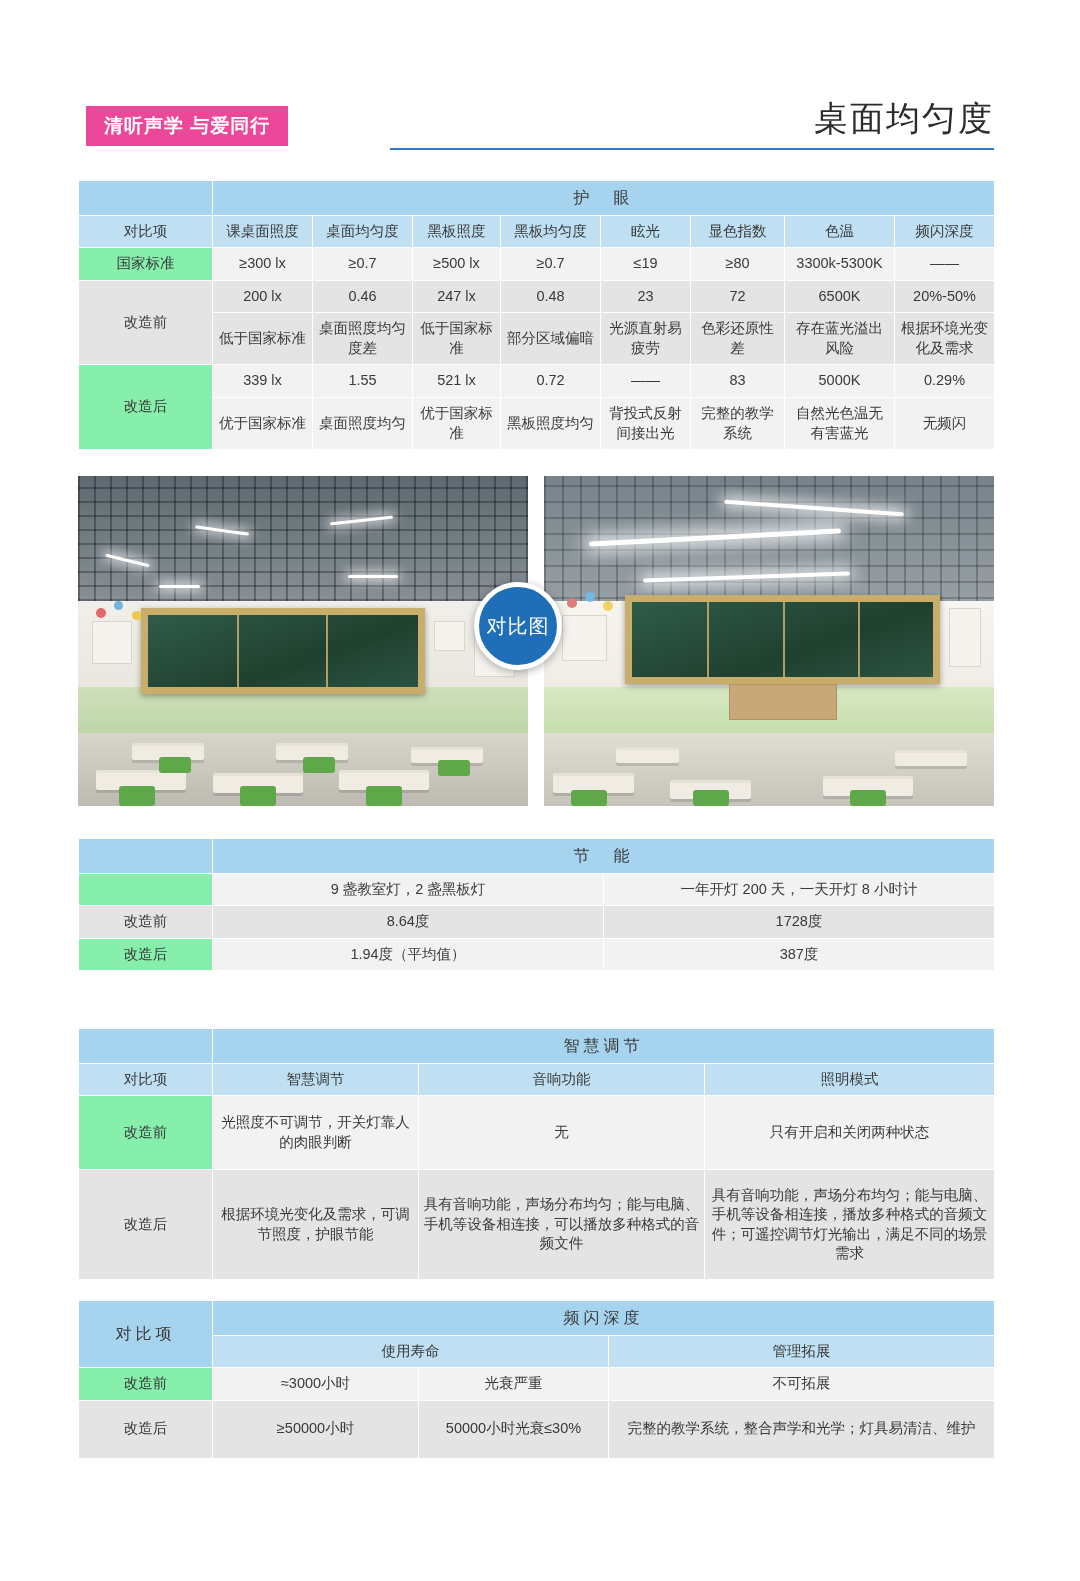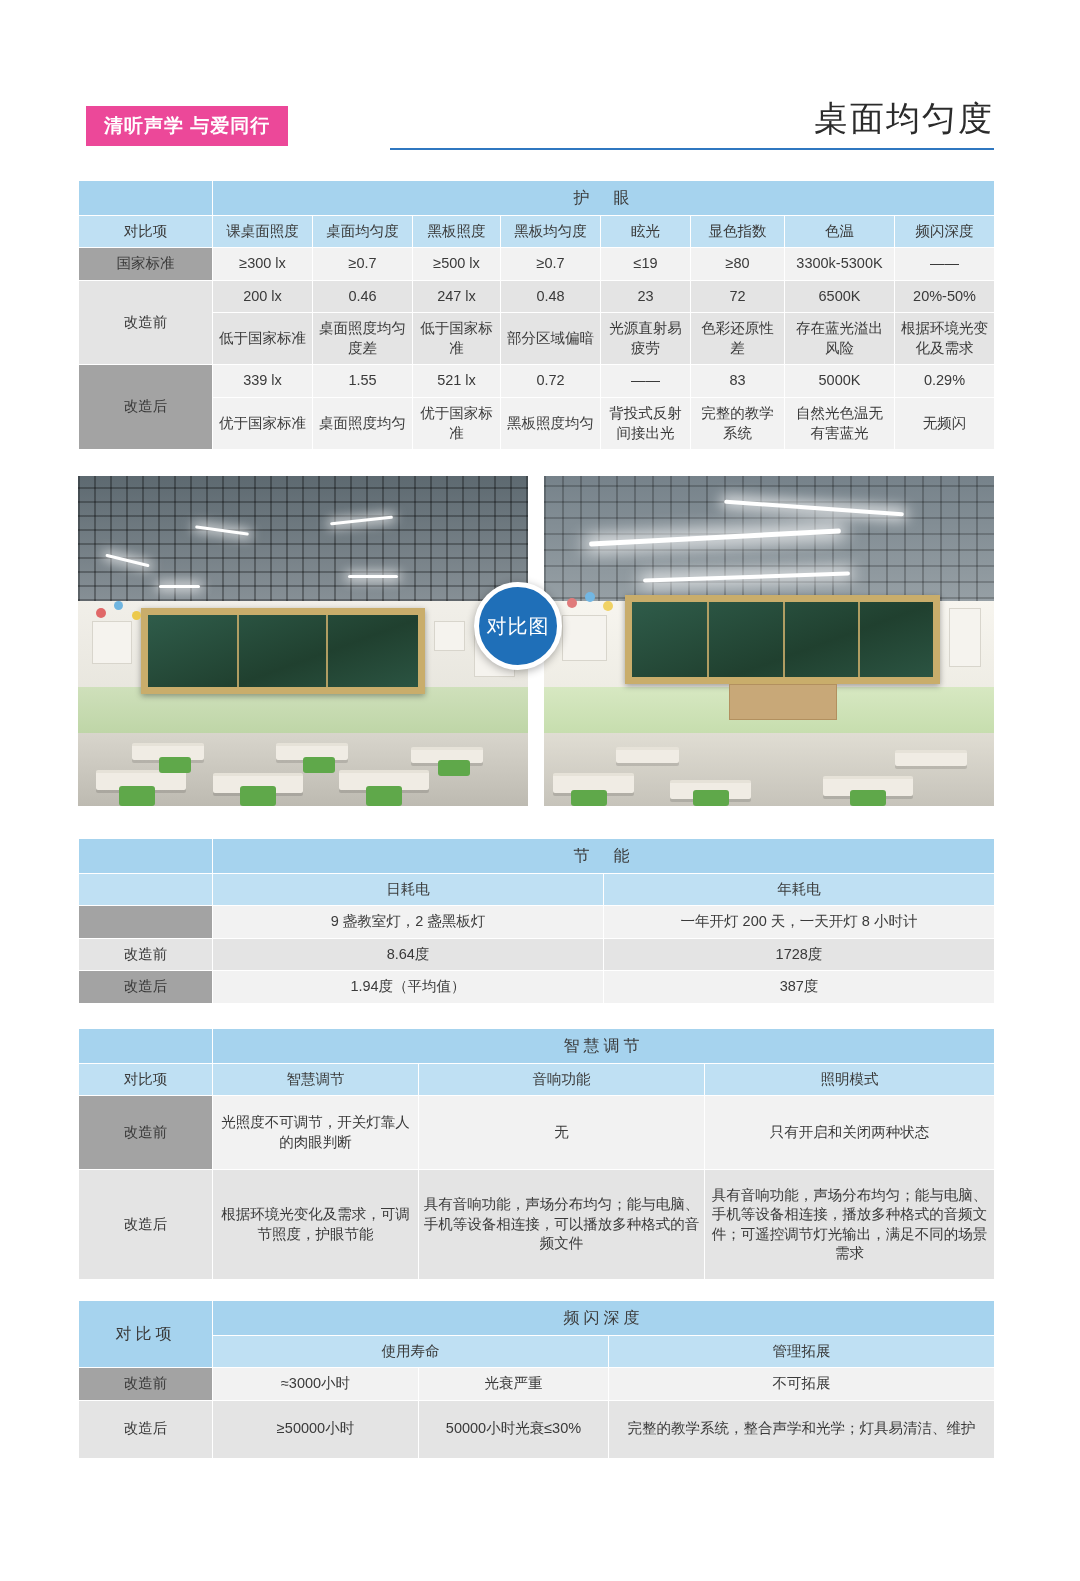--- a/index.html
+++ b/index.html
@@ -84,21 +84,21 @@
     font-size: 16px;
     letter-spacing: 4px;
   }
   .sub-blue {
     background: #bfe0f3;
     color: #2a2a2a;
     font-size: 14.5px;
   }
   .cell-light { background: #f2f2f2; }
   .cell-dark  { background: #e4e4e4; }
-  .label-cell { background: #a3a3a3; }
+  .label-cell { background: #86efac; }
   .label-cell-dark { background: #e4e4e4; }
 
   
   .t1 { position: absolute; left: 78px; top: 180px; }
   .photos { position: absolute; left: 78px; top: 476px; width: 916px; height: 398px; }
   .t2 { position: absolute; left: 78px; top: 838px; }
   .t3 { position: absolute; left: 78px; top: 1028px; }
   .t4 { position: absolute; left: 78px; top: 1300px; }
 
   
@@ -388,25 +388,20 @@
         <col style="width:134px">
           <col style="width:391px">
           <col style="width:391px">
       </colgroup>
       <tbody>
           <tr>
         <td class="hdr-blue"></td>
         <td class="hdr-blue" colspan="2">节　能</td>
       </tr>
       <tr>
-        <td class="sub-blue"></td>
-        <td class="sub-blue">日耗电</td>
-        <td class="sub-blue">年耗电</td>
-      </tr>
-      <tr>
         <td class="label-cell"></td>
         <td class="cell-light">9 盏教室灯，2 盏黑板灯</td>
         <td class="cell-light">一年开灯 200 天，一天开灯 8 小时计</td>
       </tr>
       <tr>
         <td class="label-cell-dark">改造前</td>
         <td class="cell-dark">8.64度</td>
         <td class="cell-dark">1728度</td>
       </tr>
       <tr>

